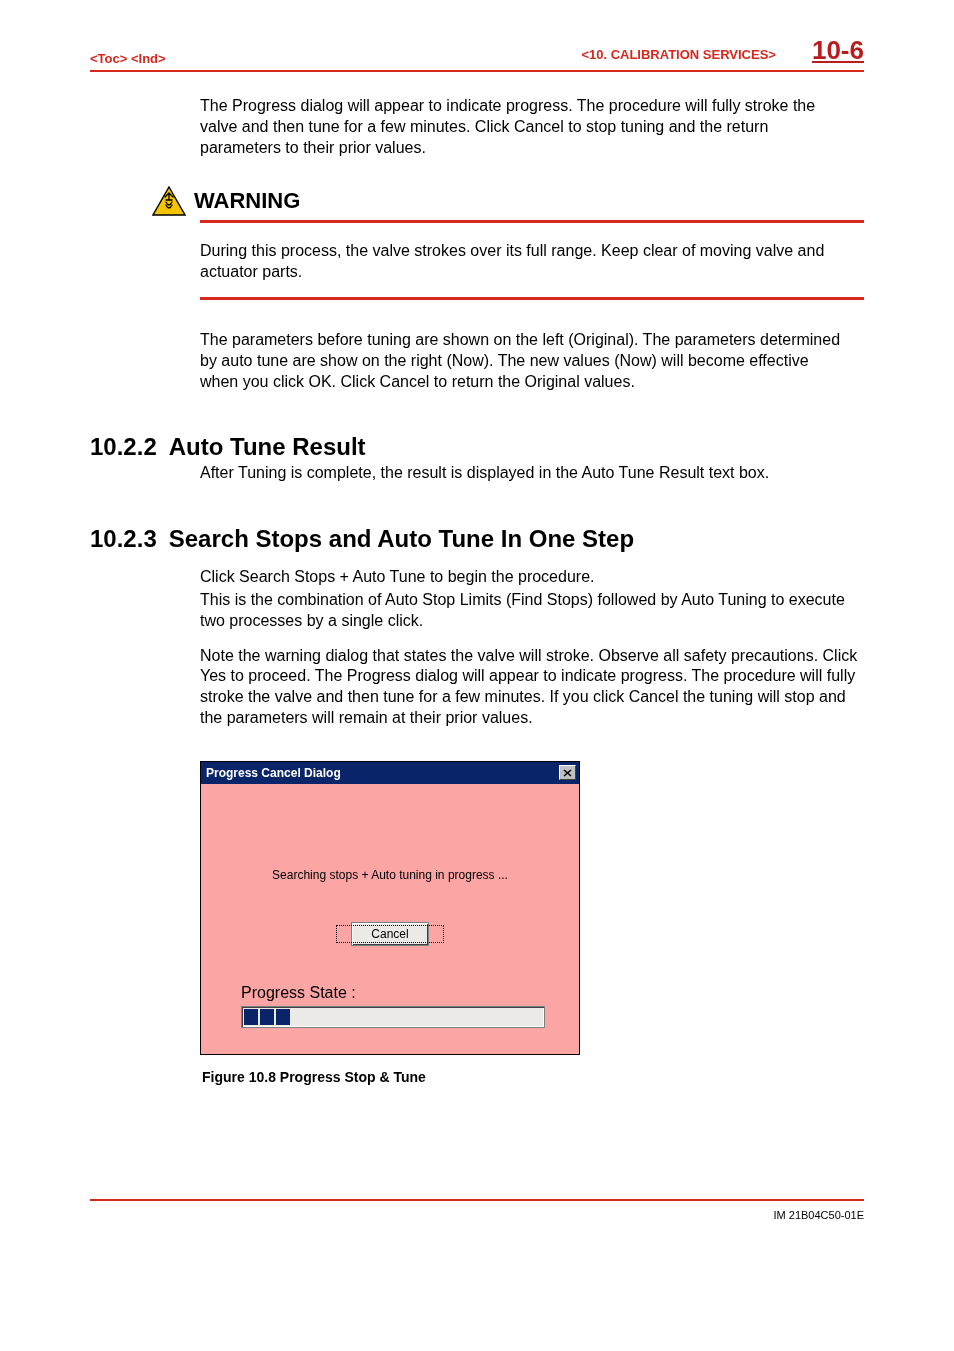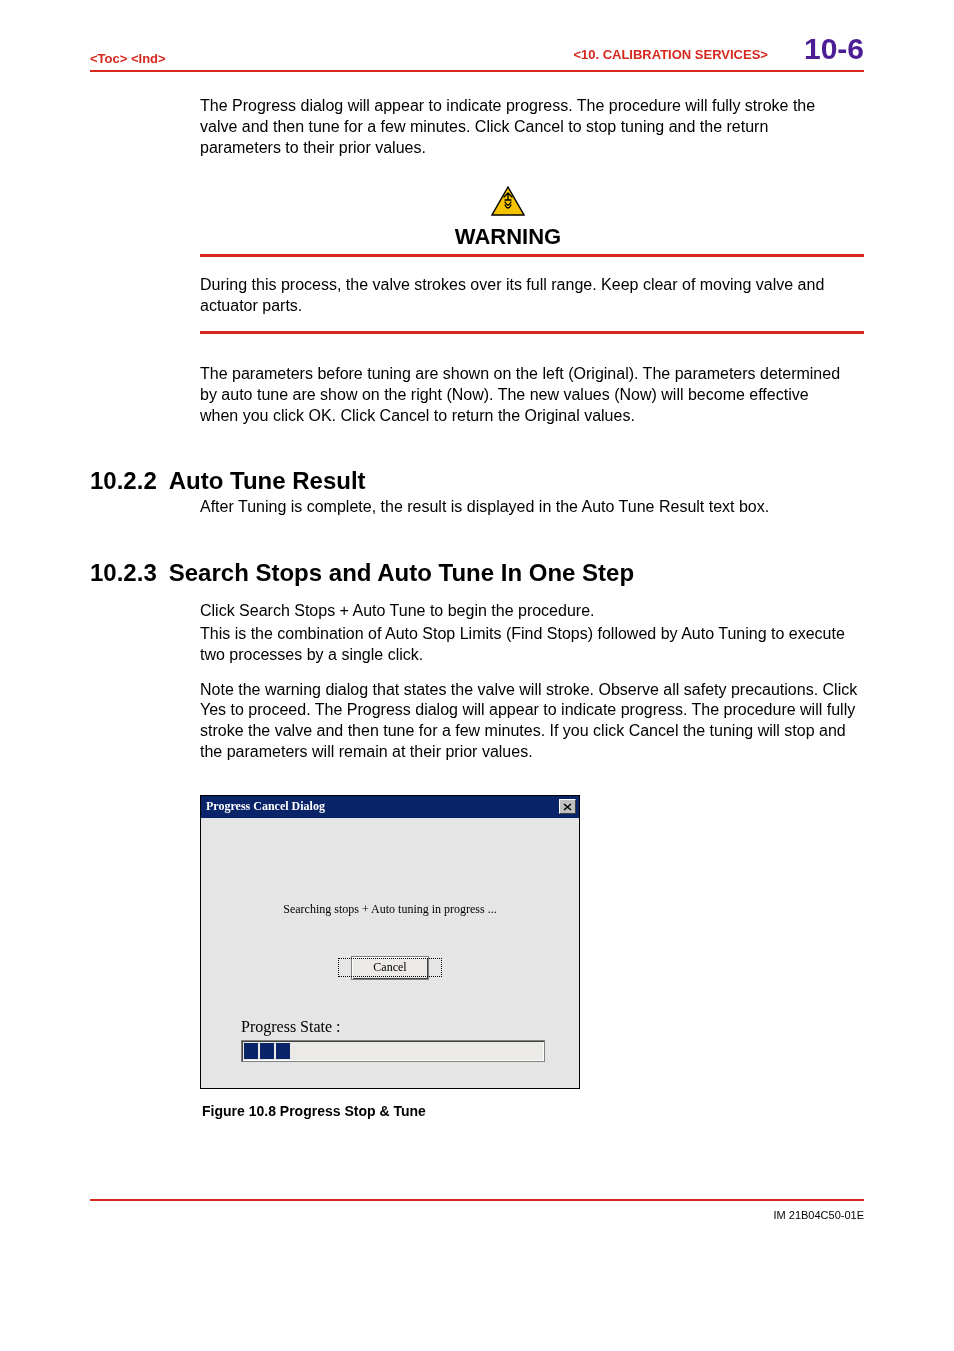--- a/index.html
+++ b/index.html
@@ -1,36 +1,36 @@
 <!DOCTYPE html>
 <html><head>
   <meta charset="utf-8">
   <style>
     * { margin:0; padding:0; box-sizing:border-box; }
     body { width:954px; height:1351px; background:#fff; font-family:Arial,Helvetica,sans-serif; color:#000; position:relative; }
     .page { padding:36px 90px 0 90px; }
     .topbar { display:flex; justify-content:space-between; align-items:flex-end; font-size:13px; color:#d7281e; font-weight:bold; height:30px; }
     .topbar .right { display:flex; align-items:baseline; gap:36px; }
-    .topbar .right .pageno { font-size:30px; font-weight:bold; color:#4c1d95; }
+    .topbar .right .pageno { font-size:26px; font-weight:bold; color:#b91c1c;text-decoration:underline; }
     .hr-top { height:2px; background:#d7281e; margin-top:4px; }
     .body-col { margin-left:110px; margin-right:16px; }
     .para { font-size:16px; line-height:1.3; margin-top:24px; }
-    .warning-head { display:flex; align-items:center; gap:8px; margin-top:28px;flex-direction:column; }
+    .warning-head { display:flex; align-items:center; gap:8px; margin-top:28px; }
     .warning-head .tri { width:34px; height:30px; }
     .warning-head .txt { font-size:22px; font-weight:bold; }
     .hr-warn { height:3px; background:#d7281e; margin-top:4px; }
     .warn-body { font-size:16px; line-height:1.3; margin-top:18px; padding-right:4px; }
     .hr-warn2 { height:3px; background:#d7281e; margin-top:14px; }
     .sec-row { display:flex; align-items:baseline; gap:12px; margin-top:41px; }
     .sec-num { font-size:24px; font-weight:bold; }
     .sec-title { font-size:24px; font-weight:bold; }
     .after-p { margin-left:110px; font-size:16px; line-height:1.3; margin-top:2px; }
     .p2 { margin-top:14px; }
 
-    .dialog { margin-left:110px; margin-top:32px; width:380px; border:1px solid #000; background:#e5e5e5; font-family:Liberation Serif, serif; }
+    .dialog { margin-left:110px; margin-top:32px; width:380px; border:1px solid #000; background:#fca5a5; font-family:Liberation Sans, sans-serif; }
     .titlebar { background:#0a246a; color:#fff; display:flex; justify-content:space-between; align-items:center; height:22px; padding:0 3px 0 5px; font-size:12px; font-weight:bold; }
     .closebox { width:17px; height:15px; background:#c0c0c0; border:1px solid #fff; border-right-color:#404040; border-bottom-color:#404040; display:flex; align-items:center; justify-content:center; }
     .closebox svg { display:block; }
     .dialog-body { position:relative; height:270px; }
     .msg { position:absolute; left:0; right:0; top:84px; text-align:center; font-size:12px; color:#000; }
     .btn { position:absolute; left:50%; transform:translateX(-50%); top:138px; width:78px; height:24px; background:#eceae6; border:1px solid #808080; box-shadow:inset 1px 1px 0 #fff, inset -1px -1px 0 #404040; font-size:12px; display:flex; align-items:center; justify-content:center; }
     .btn .dotted { border:1px dotted #000; padding:1px 34px; }
     .pslabel { position:absolute; left:40px; top:200px; font-size:16px; }
     .pbar-outer { position:absolute; left:40px; top:222px; width:304px; height:22px; border:1px solid #808080; box-shadow:inset 1px 1px 0 #404040, inset -1px -1px 0 #fff; background:#eceae6; padding:2px; display:flex; gap:2px; }
     .pbar-outer .seg { width:14px; height:100%; background:#0a246a; }

